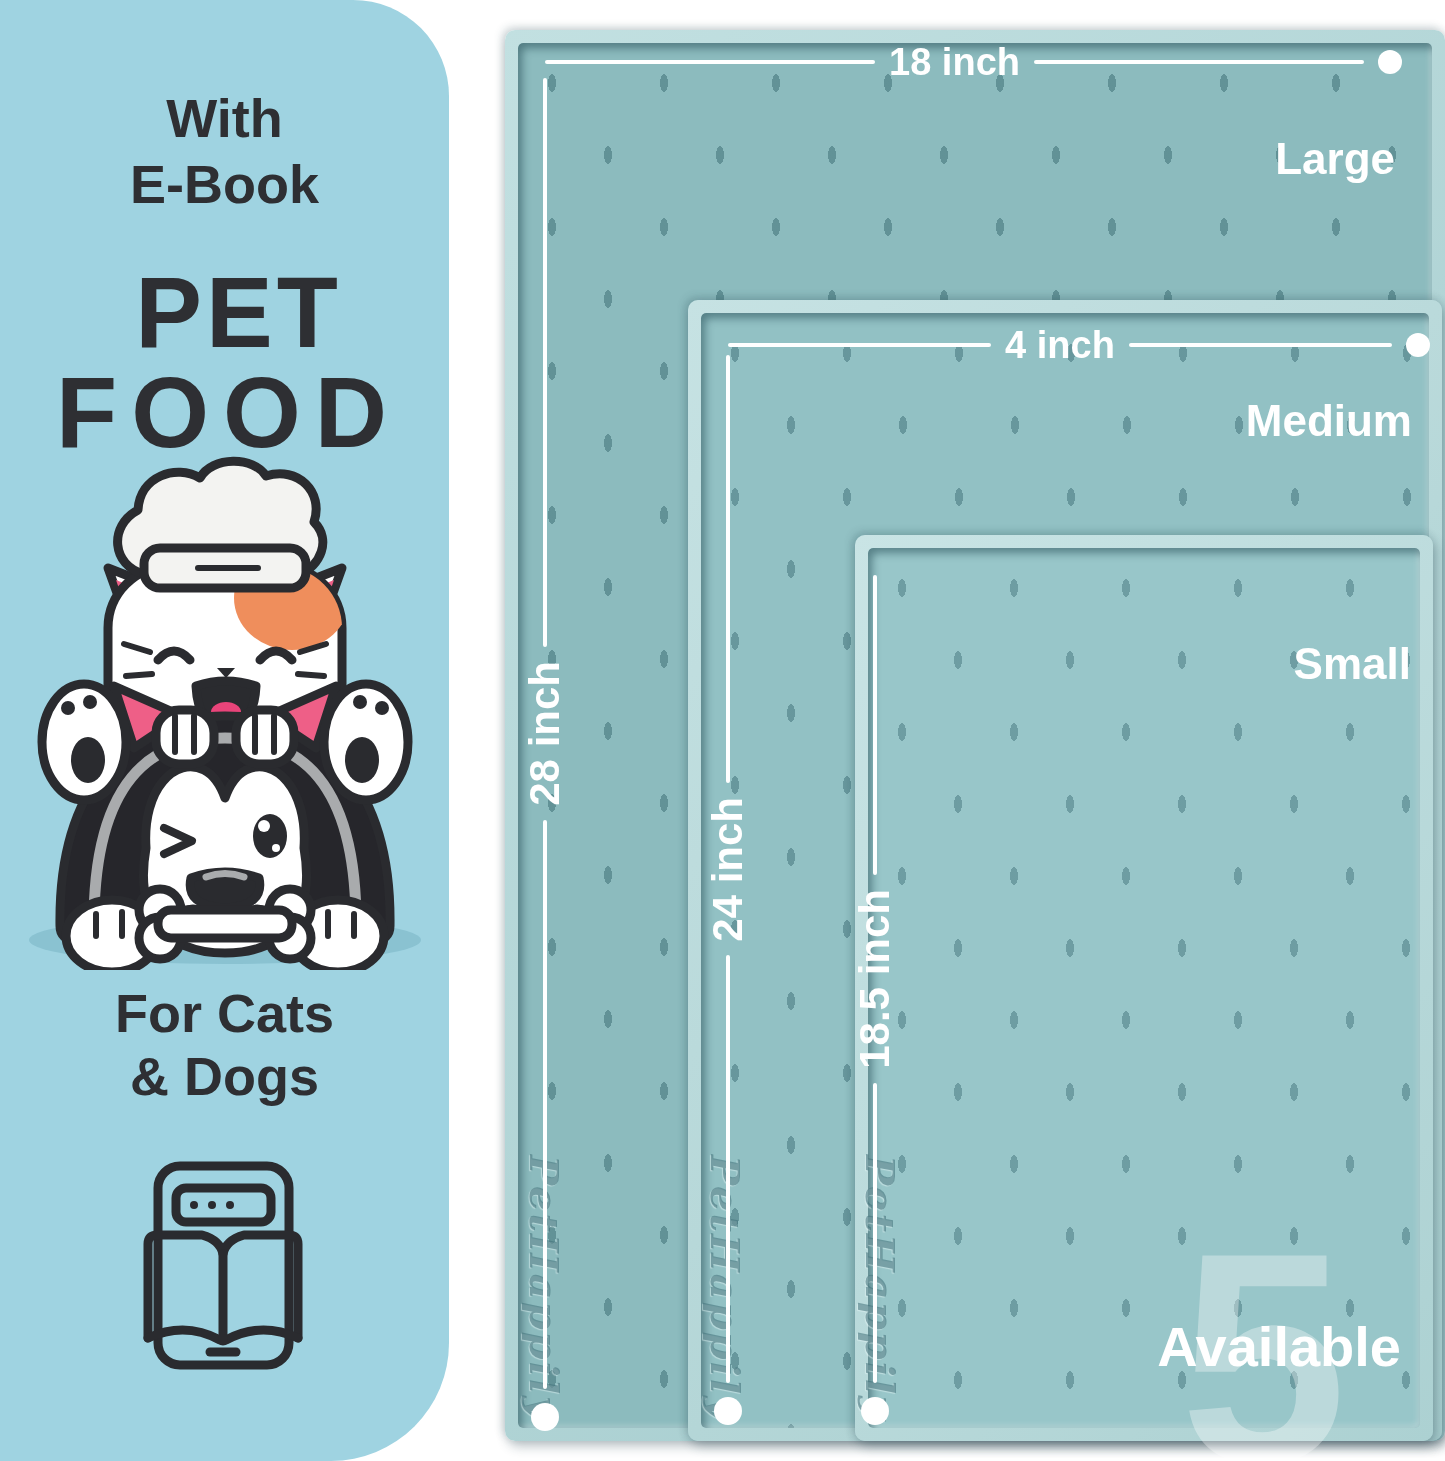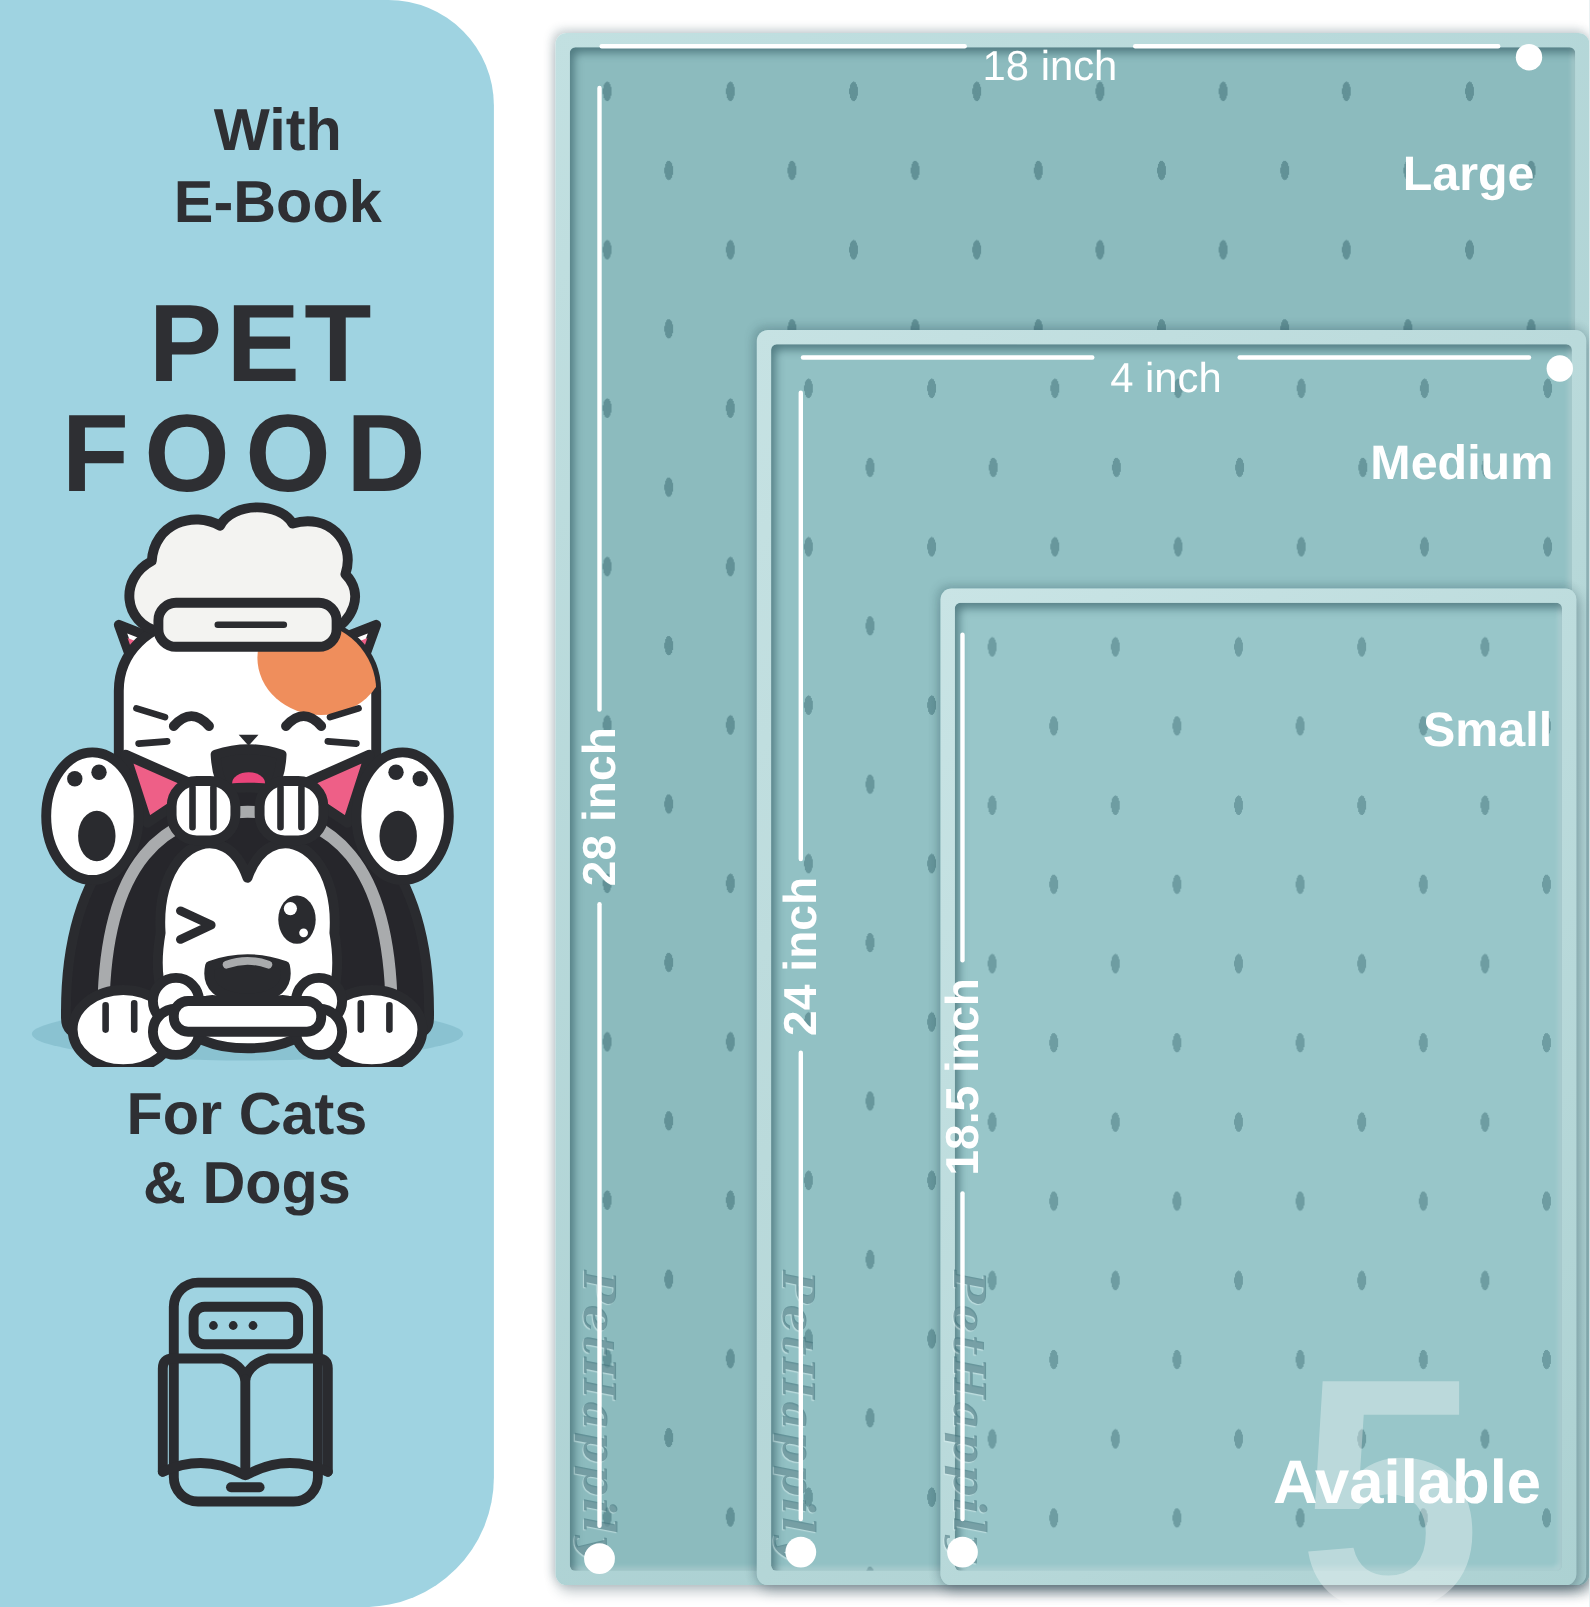--- a/index.html
+++ b/index.html
@@ -2,21 +2,21 @@
 <html><head>
 <meta charset="utf-8">
 <style>
   html,body{margin:0;padding:0;background:#fff;}
   .canvas{position:relative;width:1445px;height:1461px;overflow:hidden;background:#fff;
           font-family:"Liberation Sans","DejaVu Sans",sans-serif;}
 
   
   .panel{position:absolute;left:0;top:0;width:449px;height:1461px;background:#9fd3e1;
          border-radius:0 96px 118px 0;color:#2e2f33;text-align:center;}
-  .headline{position:absolute;top:86px;left:0;width:100%;font-size:54px;font-weight:700;line-height:1.22;padding-left:28px;}
+  .headline{position:absolute;top:86px;left:0;width:100%;font-size:54px;font-weight:700;line-height:1.22;}
   .badge{position:absolute;top:213px;left:56px;width:336px;height:48px;background:#2e2f33;color:#fff;
          font-size:42px;font-weight:700;line-height:50px;}
   .bigtitle{position:absolute;top:262px;left:0;width:100%;font-weight:700;line-height:1.0;}
   .bigtitle .t1{font-size:100px;letter-spacing:4px;padding-left:28px;}
   .bigtitle .t2{font-size:100px;letter-spacing:14px;margin-left:8px;}
   .illus{position:absolute;left:8px;top:448px;width:434px;height:522px;}
   .audience{position:absolute;top:982px;left:0;width:100%;font-size:54px;font-weight:700;line-height:1.16;}
   .ebook{position:absolute;left:136px;top:1158px;width:175px;height:215px;}
 
   
@@ -33,22 +33,22 @@
   .mat-medium{left:239px;top:300px;width:754px;height:1141px;background:linear-gradient(135deg,#c6e2e3,#a8cecf);}
   .mat-medium .surface{background-color:#92c1c4;
        background-image:radial-gradient(4px 9px at 34px 40px,rgba(52,100,108,.45) 96%,rgba(52,100,108,0) 100%),
                         radial-gradient(4px 9px at 90px 112px,rgba(52,100,108,.45) 96%,rgba(52,100,108,0) 100%);}
   .mat-small{left:406px;top:535px;width:578px;height:906px;background:linear-gradient(135deg,#c9e4e5,#acd1d2);}
   .mat-small .surface{background-color:#98c6c9;
        background-image:radial-gradient(4px 9px at 34px 40px,rgba(52,100,108,.42) 96%,rgba(52,100,108,0) 100%),
                         radial-gradient(4px 9px at 90px 112px,rgba(52,100,108,.42) 96%,rgba(52,100,108,0) 100%);}
 
   
-  .hline{position:absolute;display:flex;gap:14px;height:44px;color:#fff;
-         font-size:38px;font-weight:400;white-space:nowrap;}
+  .hline{position:absolute;display:flex;align-items:center;gap:14px;height:44px;color:#fff;
+         font-size:38px;font-weight:700;white-space:nowrap;}
   .hline .seg{flex:1;height:4px;background:#fff;border-radius:2px;}
   .hline .dot{flex:none;width:24px;height:24px;border-radius:50%;background:#fff;}
   .vline{position:absolute;display:flex;flex-direction:column;align-items:center;gap:14px;width:46px;
          color:#fff;font-size:42px;font-weight:700;}
   .vline .seg{flex:1;width:4px;background:#fff;border-radius:2px;}
   .vline .vtext{writing-mode:vertical-rl;transform:rotate(180deg);white-space:nowrap;}
   .vline .dot{flex:none;width:28px;height:28px;border-radius:50%;background:#fff;}
   .size-label{position:absolute;color:#fff;font-size:44px;font-weight:700;}
   .brand{position:absolute;writing-mode:vertical-rl;font-family:"DejaVu Serif","Liberation Serif",serif;
          font-style:italic;font-weight:700;font-size:40px;letter-spacing:2px;

